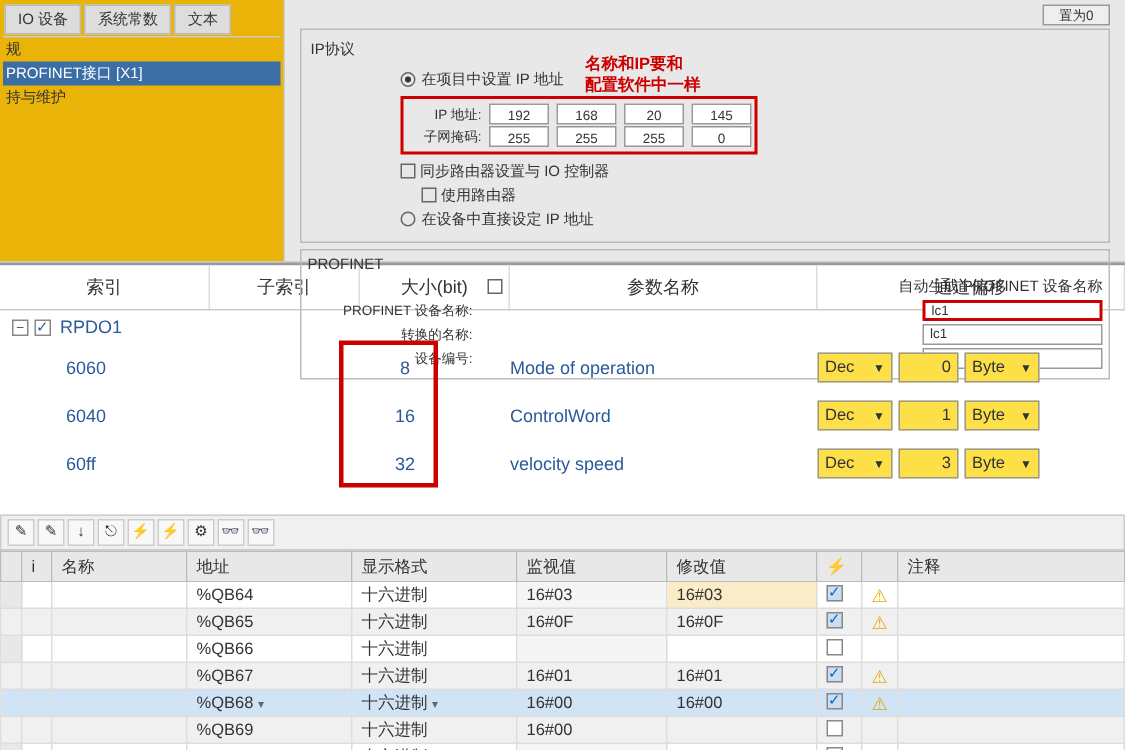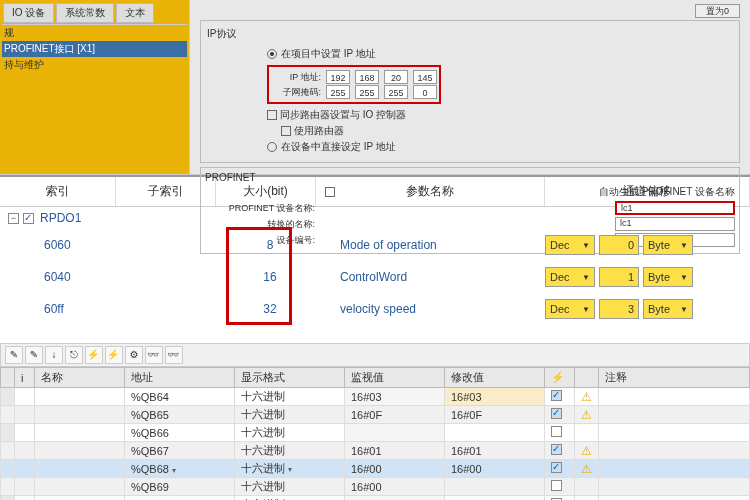--- a/index.html
+++ b/index.html
@@ -14,34 +14,34 @@
   .tab { padding: 2px 8px; background: #ddd; font-size: 10px; border: 1px solid #bbb; }
   .ip-section { border: 1px solid #bbb; padding: 6px; background: #e8e8e8; margin-bottom: 4px; }
   .ip-title { font-size: 10px; margin-bottom: 6px; }
   .ip-inner { margin-left: 60px; font-size: 10px; }
   .radio-row { display: flex; align-items: center; margin: 2px 0; }
   .radio { width: 10px; height: 10px; border: 1px solid #666; border-radius: 50%; margin-right: 4px; display: inline-block; }
   .radio.on::after { content: ''; display: block; width: 4px; height: 4px; background: #333; border-radius: 50%; margin: 2px; }
   .ip-grid { border: 2px solid #c00; padding: 2px; margin: 2px 0; display: inline-block; }
   .ip-row { display: flex; align-items: center; gap: 5px; margin: 1px 0; }
   .ip-label { width: 50px; text-align: right; font-size: 9px; }
-  .ip-cell { width: 24px; height: 14px; border: 1px solid #999; background: #fff; text-align: center; font-size: 9px; line-height: 14px; }
+  .ip-cell { width: 40px; height: 14px; border: 1px solid #999; background: #fff; text-align: center; font-size: 9px; line-height: 14px; }
   .red-note { position: absolute; left: 200px; top: 36px; color: #c00; font-size: 11px; font-weight: bold; line-height: 14px; }
   .profinet-section { border: 1px solid #bbb; padding: 4px; font-size: 10px; }
   .pf-row { display: flex; align-items: center; margin: 2px 0; gap: 6px; justify-content: space-between; }
   .pf-label { width: 110px; text-align: right; font-size: 9px; }
   .pf-input { border: 1px solid #999; background: #fff; height: 14px; padding: 0 4px; font-size: 9px; flex: 0 0 120px; }
   .pf-input.red { border: 2px solid #c00; }
   .chk { width: 10px; height: 10px; border: 1px solid #666; display: inline-block; margin-right: 3px; }
   
   
   .mid-section { border-top: 2px solid #999; }
   .mid-header { display: flex; border-bottom: 1px solid #ccc; background: #fff; }
   .mh { padding: 6px 8px; border-right: 1px solid #ddd; font-size: 12px; text-align: center; }
-  .mh1 { width: 116px; } .mh2 { width: 100px; } .mh3 { width: 100px; } .mh4 { flex: 1; } .mh5 { width: 205px; }
+  .mh1 { width: 140px; } .mh2 { width: 100px; } .mh3 { width: 100px; } .mh4 { flex: 1; } .mh5 { width: 205px; }
   .rpdo-row { display: flex; align-items: center; padding: 4px 8px; color: #2a5a9a; font-size: 12px; }
   .expand { width: 11px; height: 11px; border: 1px solid #888; font-size: 9px; line-height: 9px; text-align: center; margin-right: 4px; }
   .chk2 { width: 11px; height: 11px; border: 1px solid #888; margin-right: 6px; position: relative; }
   .chk2.on::after { content: '✓'; position: absolute; top: -2px; left: 0; font-size: 10px; color: #2a5a9a; }
   .data-rows { position: relative; }
   .data-row { display: flex; align-items: center; padding: 6px 0; color: #2a5a9a; font-size: 12px; }
   .dr-idx { width: 120px; padding-left: 44px; } 
   .dr-sub { width: 100px; text-align: center; }
   .dr-size { width: 100px; text-align: center; }
   .dr-name { flex: 1; padding-left: 20px; }
@@ -79,20 +79,24 @@
       <span class="tab">IO 设备</span>
       <span class="tab">系统常数</span>
       <span class="tab">文本</span>
     </div>
     <div class="tree-item">规</div>
     <div class="tree-item sel">PROFINET接口 [X1]</div>
     <div class="tree-item">持与维护</div>
   </div>
   <div class="config-panel">
     <div style="text-align:right; margin-bottom:2px;"><span style="border:1px solid #999; padding:1px 10px; font-size:9px; background:#eee;">置为0</span></div>
+    <div class="red-note">
+      <div>名称和IP要和</div>
+        <div>配置软件中一样</div>
+    </div>
     <div class="ip-section">
       <div class="ip-title">IP协议</div>
       <div class="ip-inner">
         <div class="radio-row">
             <span class="radio on"></span>
             <span>在项目中设置 IP 地址</span>
           </div>
         <div class="ip-grid">
           <div class="ip-row">
             <span class="ip-label">IP 地址:</span>

